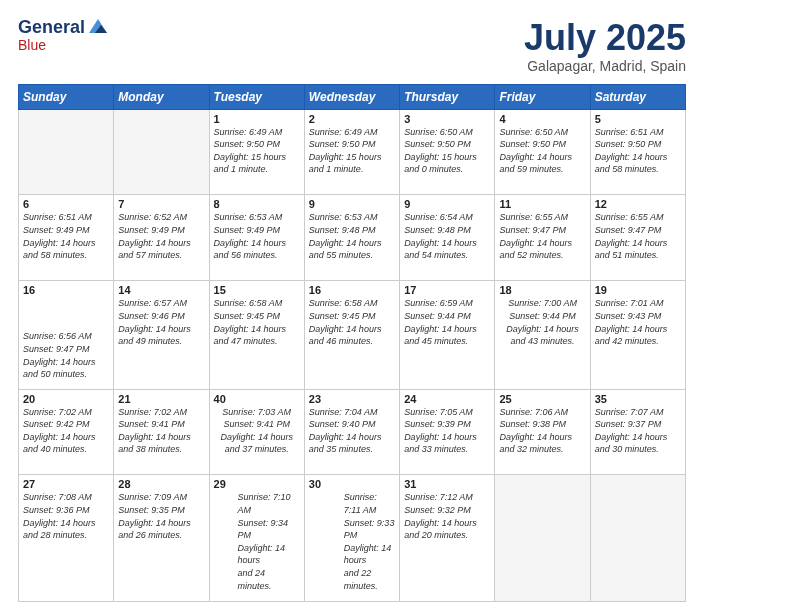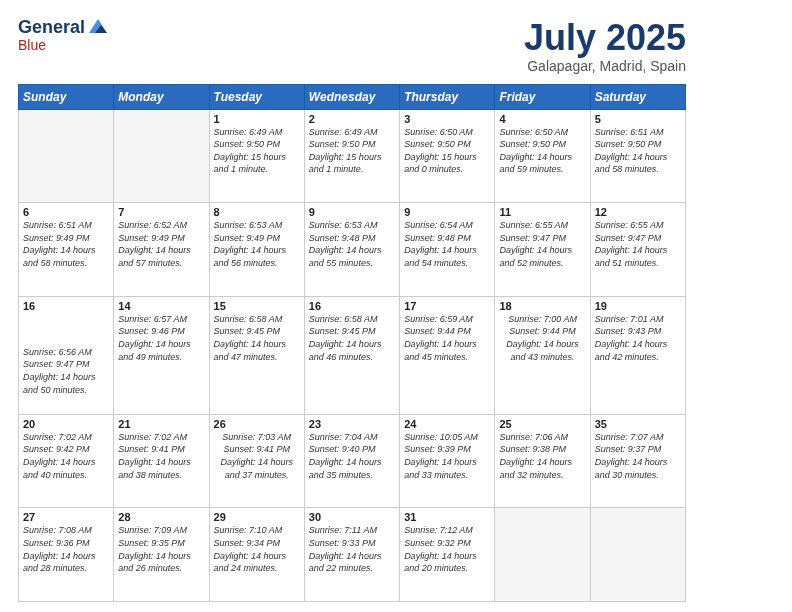--- a/index.html
+++ b/index.html
@@ -281,36 +281,36 @@
 and 40 minutes.</div>
           </td>
           <td>
             <div class="day-number">21</div>
             <div class="day-info" style="white-space: pre-line;">Sunrise: 7:02 AM
 Sunset: 9:41 PM
 Daylight: 14 hours
 and 38 minutes.</div>
           </td>
           <td>
-            <div class="day-number">26</div>
+            <div class="day-number">40</div>
             <div class="day-info" style="white-space: pre-line; text-align: center;">Sunrise: 7:03 AM
 Sunset: 9:41 PM
 Daylight: 14 hours
 and 37 minutes.</div>
           </td>
           <td>
             <div class="day-number">23</div>
             <div class="day-info" style="white-space: pre-line;">Sunrise: 7:04 AM
 Sunset: 9:40 PM
 Daylight: 14 hours
 and 35 minutes.</div>
           </td>
           <td>
             <div class="day-number">24</div>
-            <div class="day-info" style="white-space: pre-line;">Sunrise: 10:05 AM
+            <div class="day-info" style="white-space: pre-line;">Sunrise: 7:05 AM
 Sunset: 9:39 PM
 Daylight: 14 hours
 and 33 minutes.</div>
           </td>
           <td>
             <div class="day-number">25</div>
             <div class="day-info" style="white-space: pre-line;">Sunrise: 7:06 AM
 Sunset: 9:38 PM
 Daylight: 14 hours
 and 32 minutes.</div>
@@ -333,28 +333,28 @@
           </td>
           <td>
             <div class="day-number">28</div>
             <div class="day-info" style="white-space: pre-line;">Sunrise: 7:09 AM
 Sunset: 9:35 PM
 Daylight: 14 hours
 and 26 minutes.</div>
           </td>
           <td>
             <div class="day-number">29</div>
-            <div class="day-info" style="white-space: pre-line;">Sunrise: 7:10 AM
+            <div class="day-info" style="white-space: pre-line; margin-left: 24px;">Sunrise: 7:10 AM
 Sunset: 9:34 PM
 Daylight: 14 hours
 and 24 minutes.</div>
           </td>
           <td>
             <div class="day-number">30</div>
-            <div class="day-info" style="white-space: pre-line;">Sunrise: 7:11 AM
+            <div class="day-info" style="white-space: pre-line; margin-left: 35px;">Sunrise: 7:11 AM
 Sunset: 9:33 PM
 Daylight: 14 hours
 and 22 minutes.</div>
           </td>
           <td>
             <div class="day-number">31</div>
             <div class="day-info" style="white-space: pre-line;">Sunrise: 7:12 AM
 Sunset: 9:32 PM
 Daylight: 14 hours
 and 20 minutes.</div>

